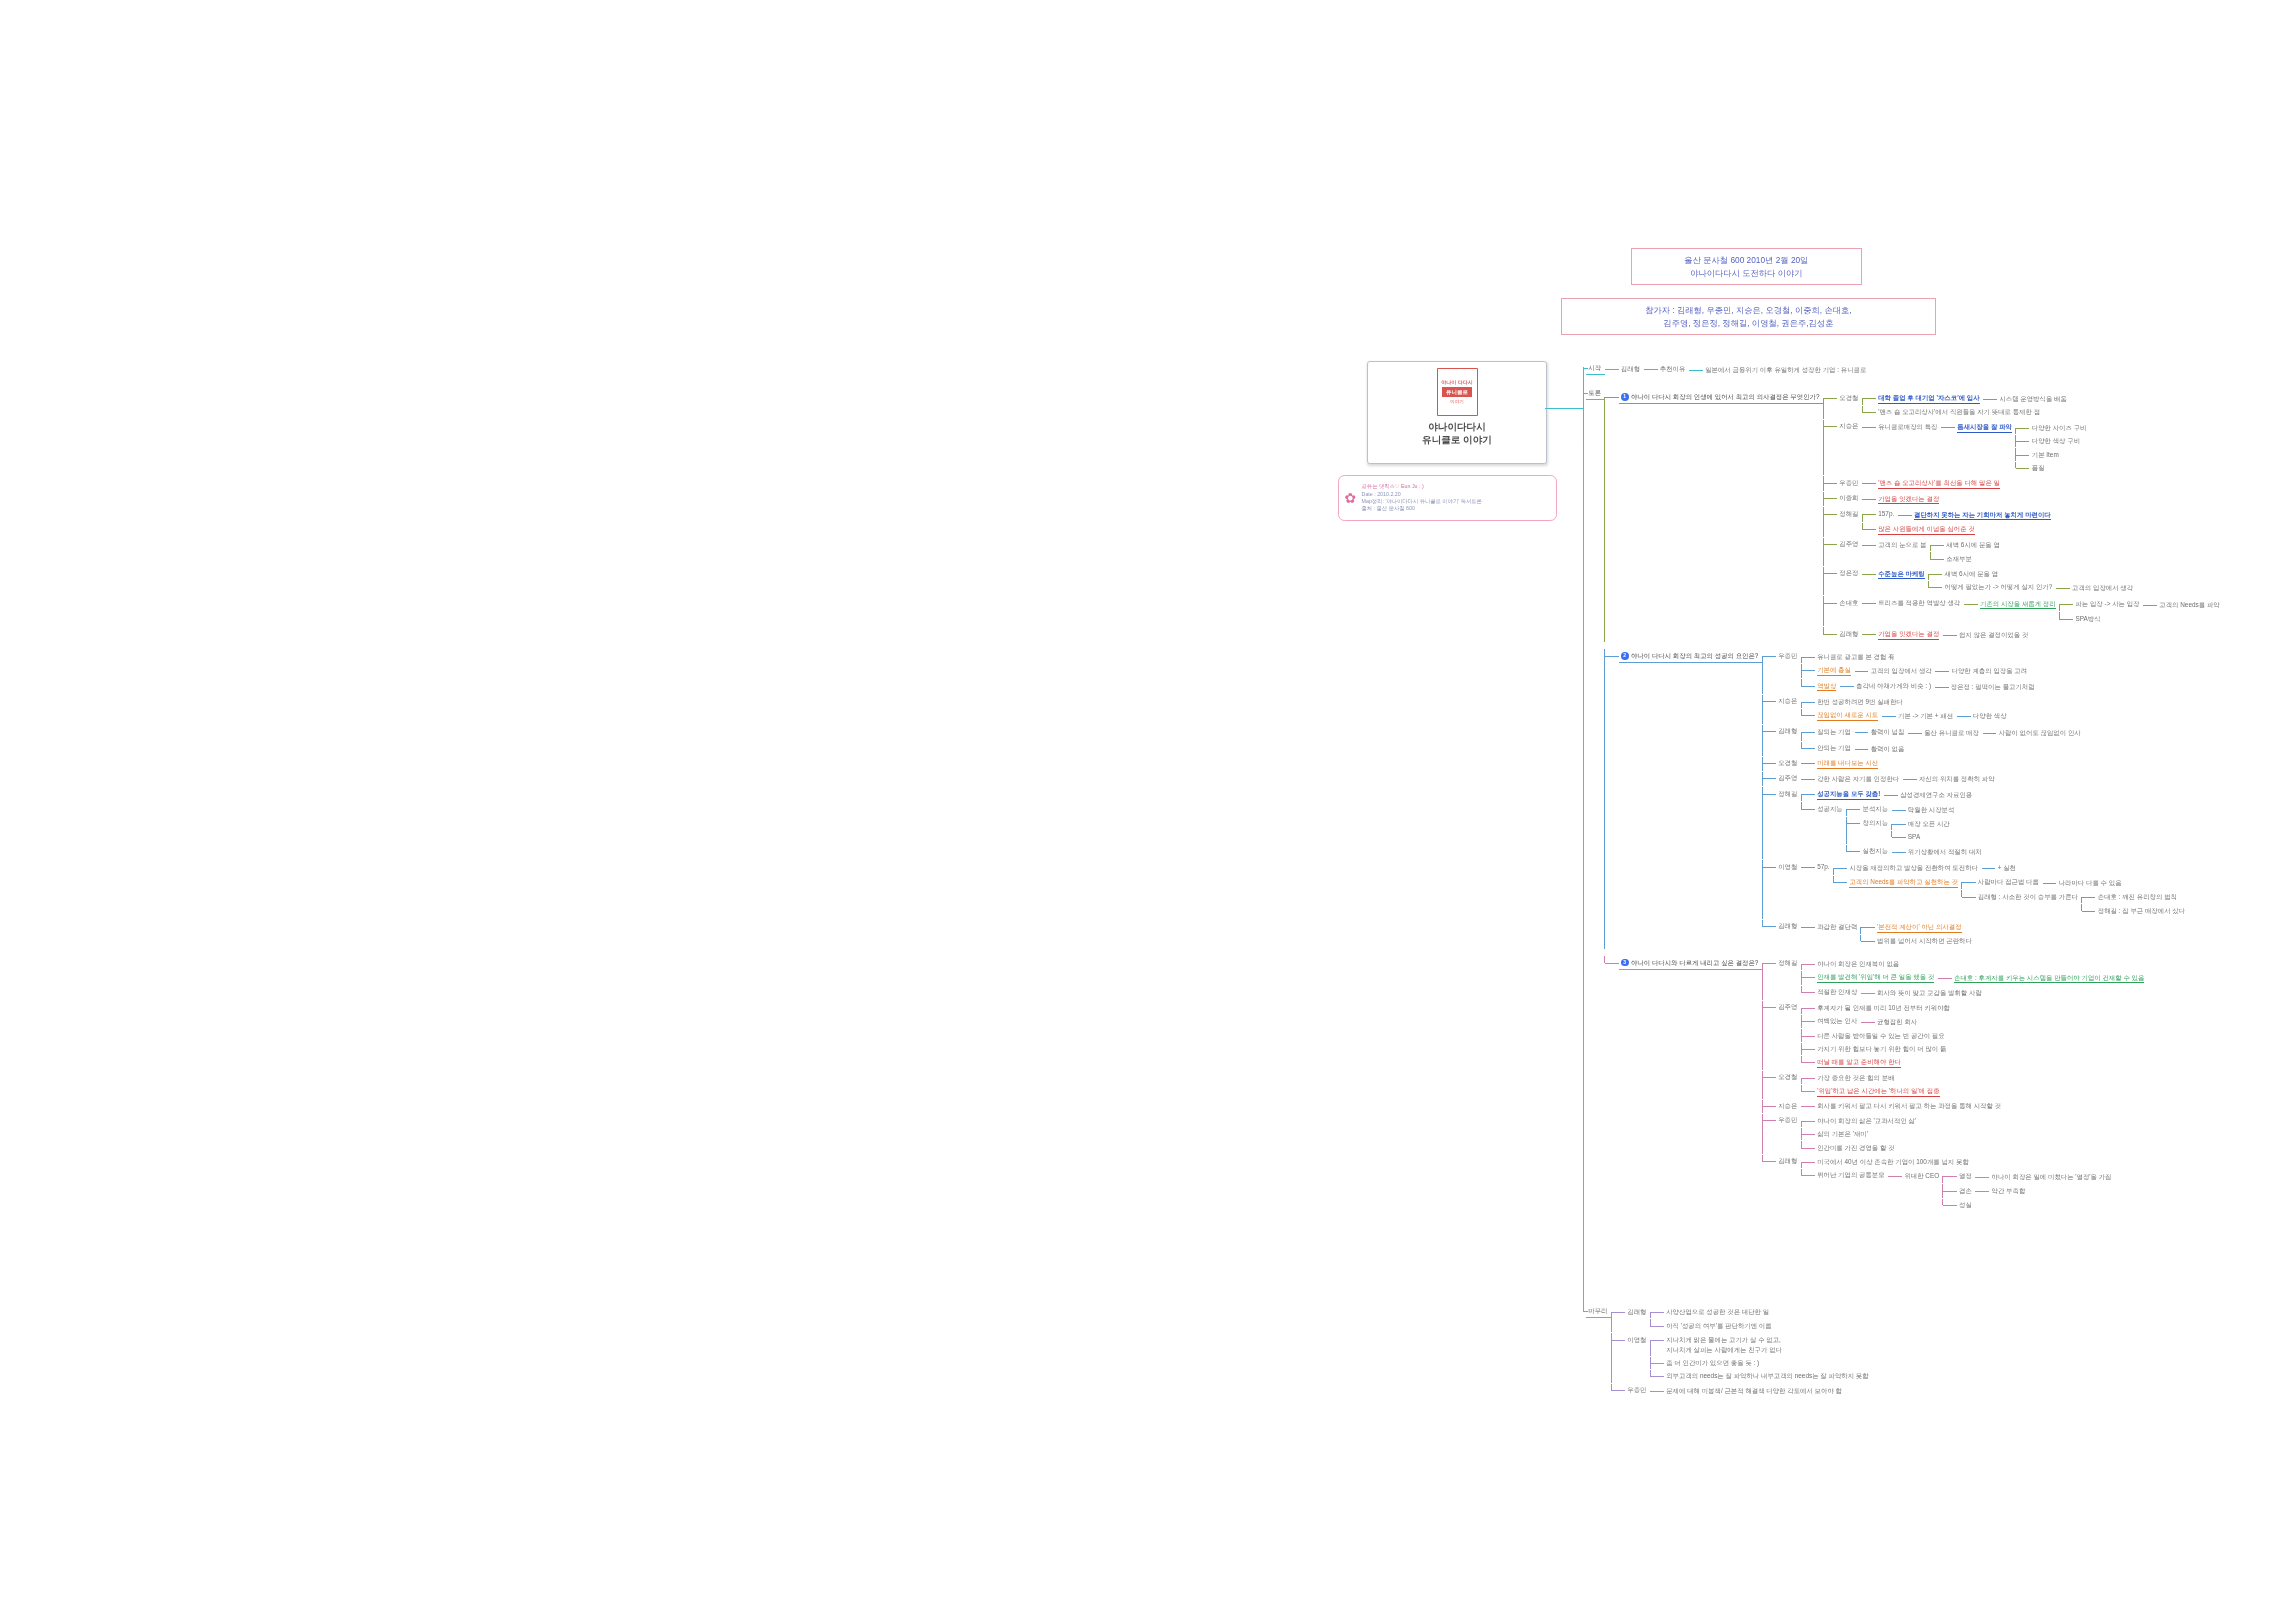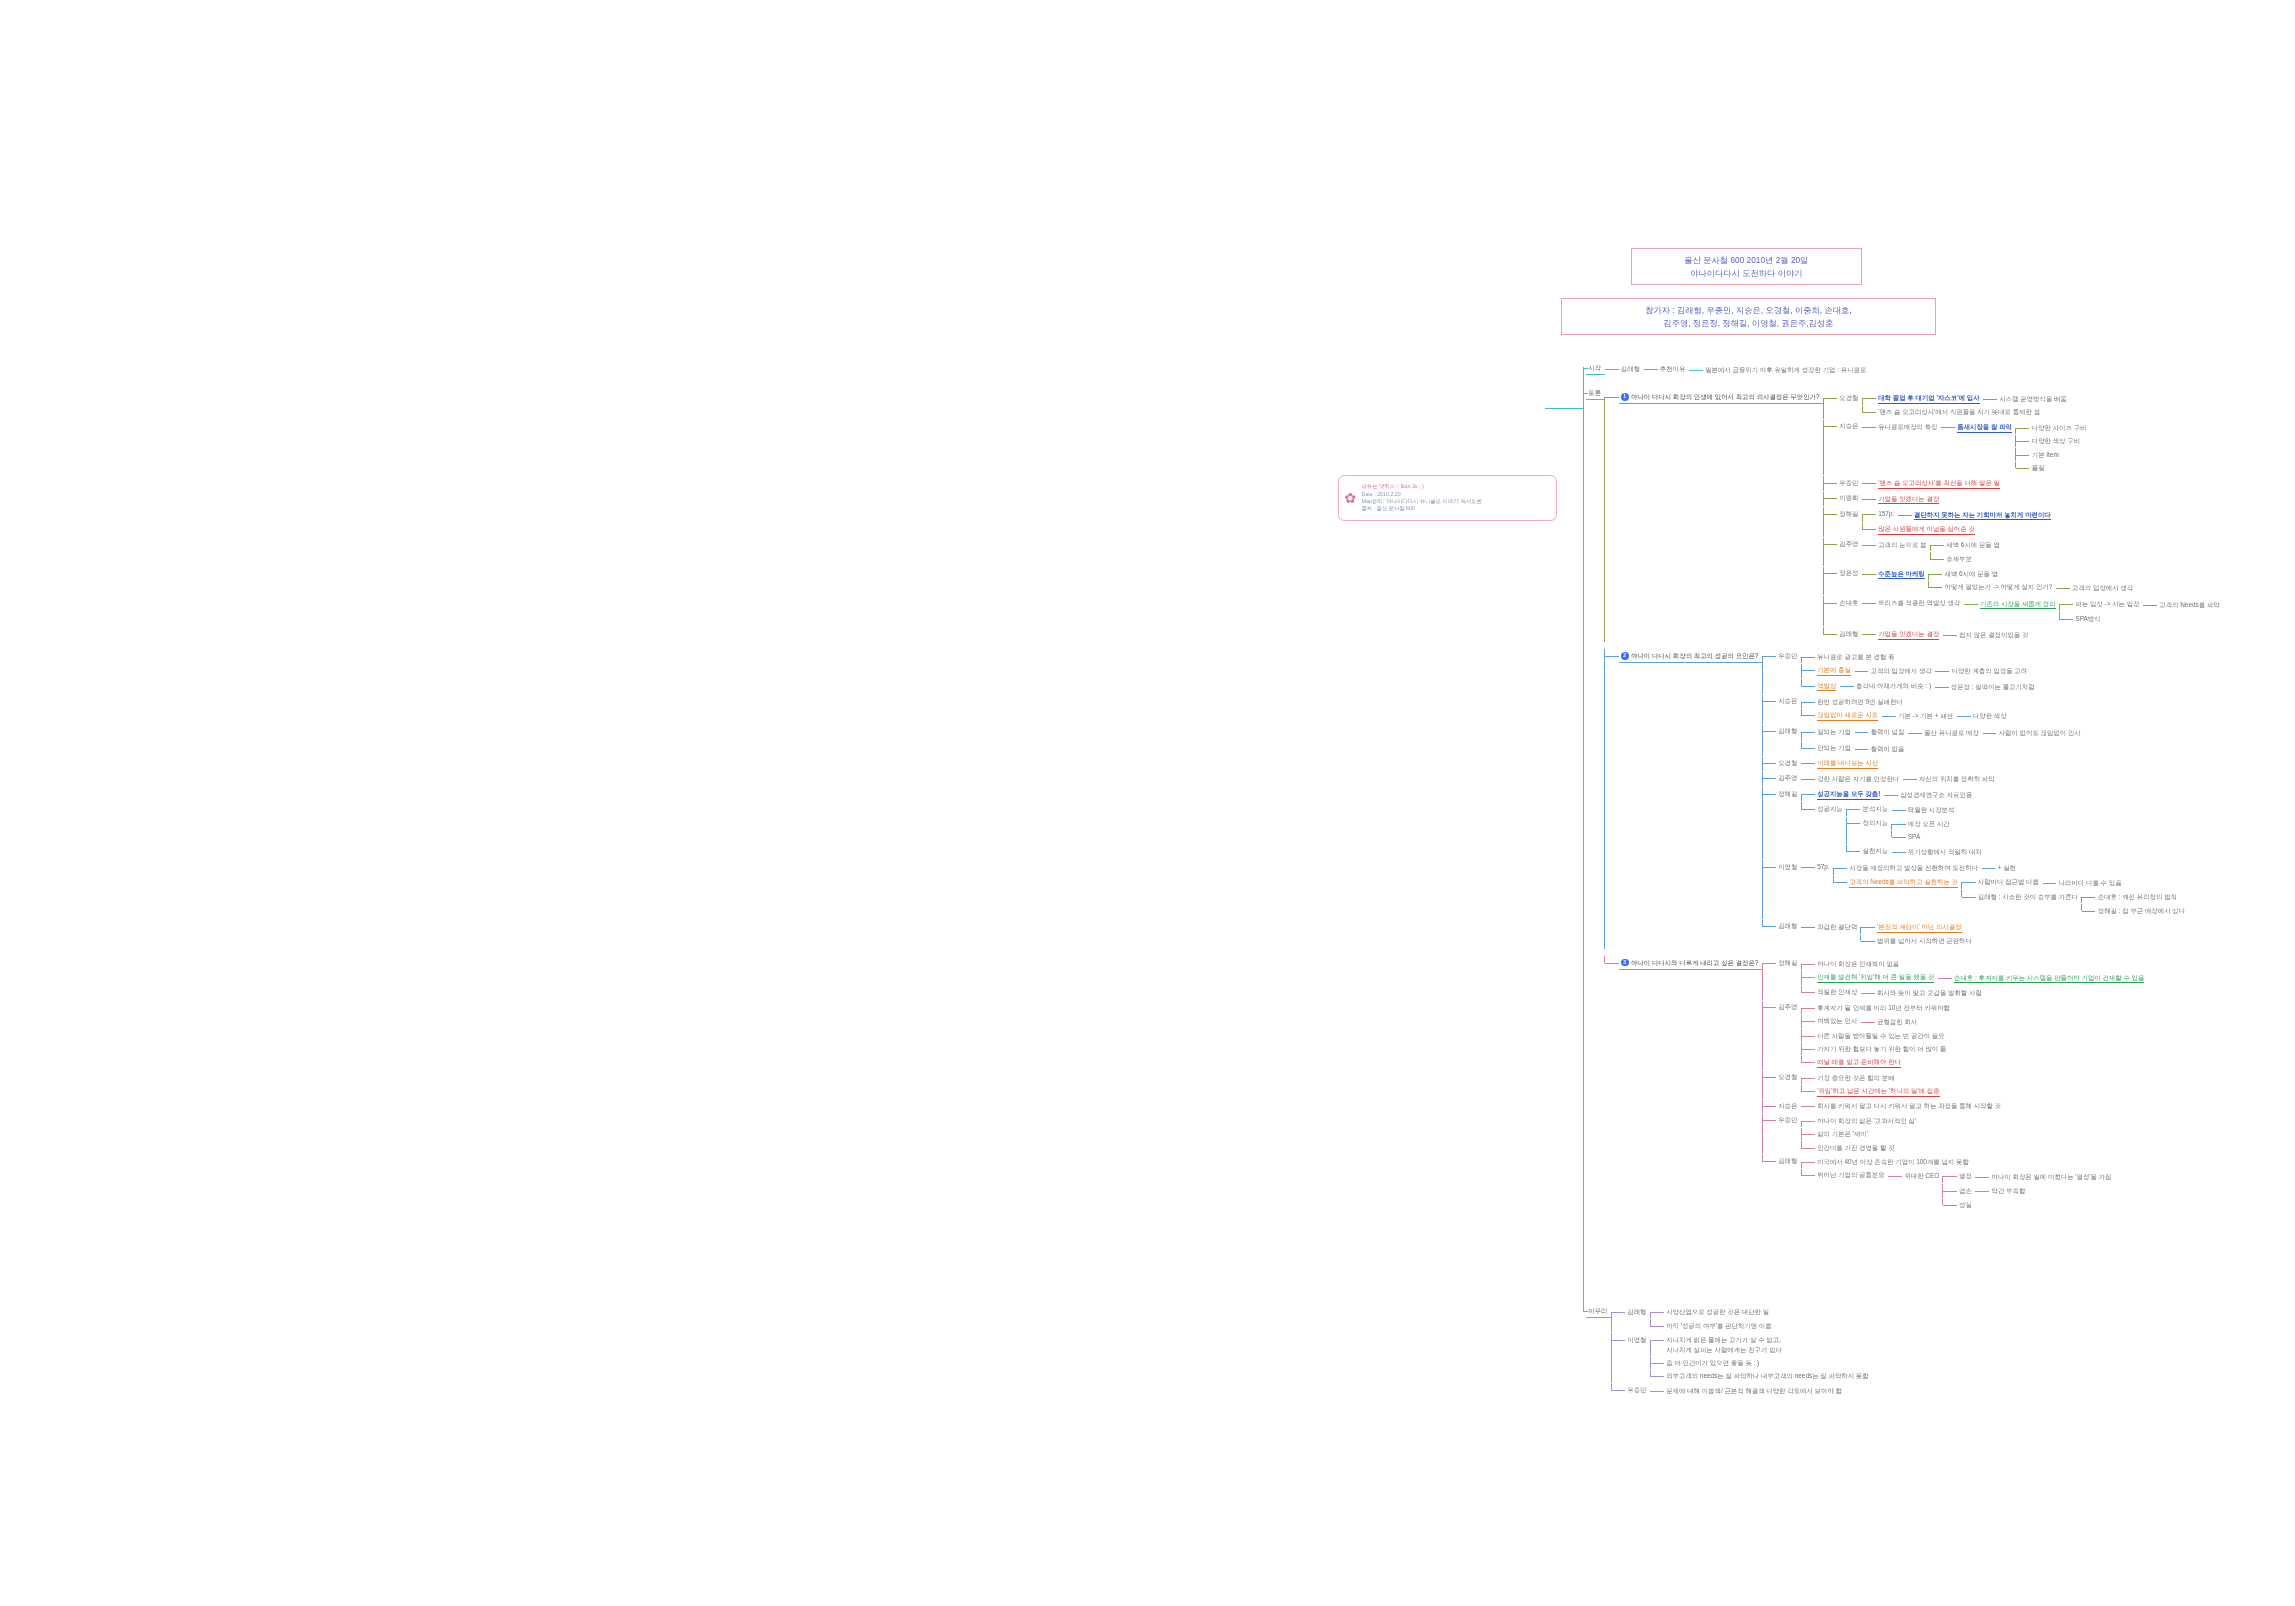--- a/index.html
+++ b/index.html
@@ -93,20 +93,31 @@
   <div class="title-box" id="session-box">
     <div>울산 문사철 600 2010년 2월 20일</div>
     <div>야나이다다시 도전하다 이야기</div>
   </div>
 
   <div class="title-box" id="participants-box">
     <div>참가자 : 김래형, 우종민, 지승은, 오경철, 이중희, 손대호,</div>
     <div>김주영, 정은정, 정해길, 이영철, 권은주,김성훈</div>
   </div>
 
+  <div id="book-card">
+    <div id="book-cover">
+      <span class="cover-t">야나이 다다시</span>
+      <span class="cover-badge">유니클로</span>
+      <span class="cover-s">이야기</span>
+    </div>
+    <div id="book-title">
+      <div>야나이다다시</div>
+      <div>유니클로 이야기</div>
+    </div>
+  </div>
 
   <div id="note-card">
     <span id="note-flower">✿</span>
     <div id="note-lines">
       <div class="pink">공유는 댓칙스♡ Eun Ju : )</div>
       <div>Date : 2010.2.20</div>
       <div>Map정리: '야나이다다시 유니클로 이야기' 독서토론</div>
       <div>출처 : 울산 문사철 600</div>
     </div>
   </div>

